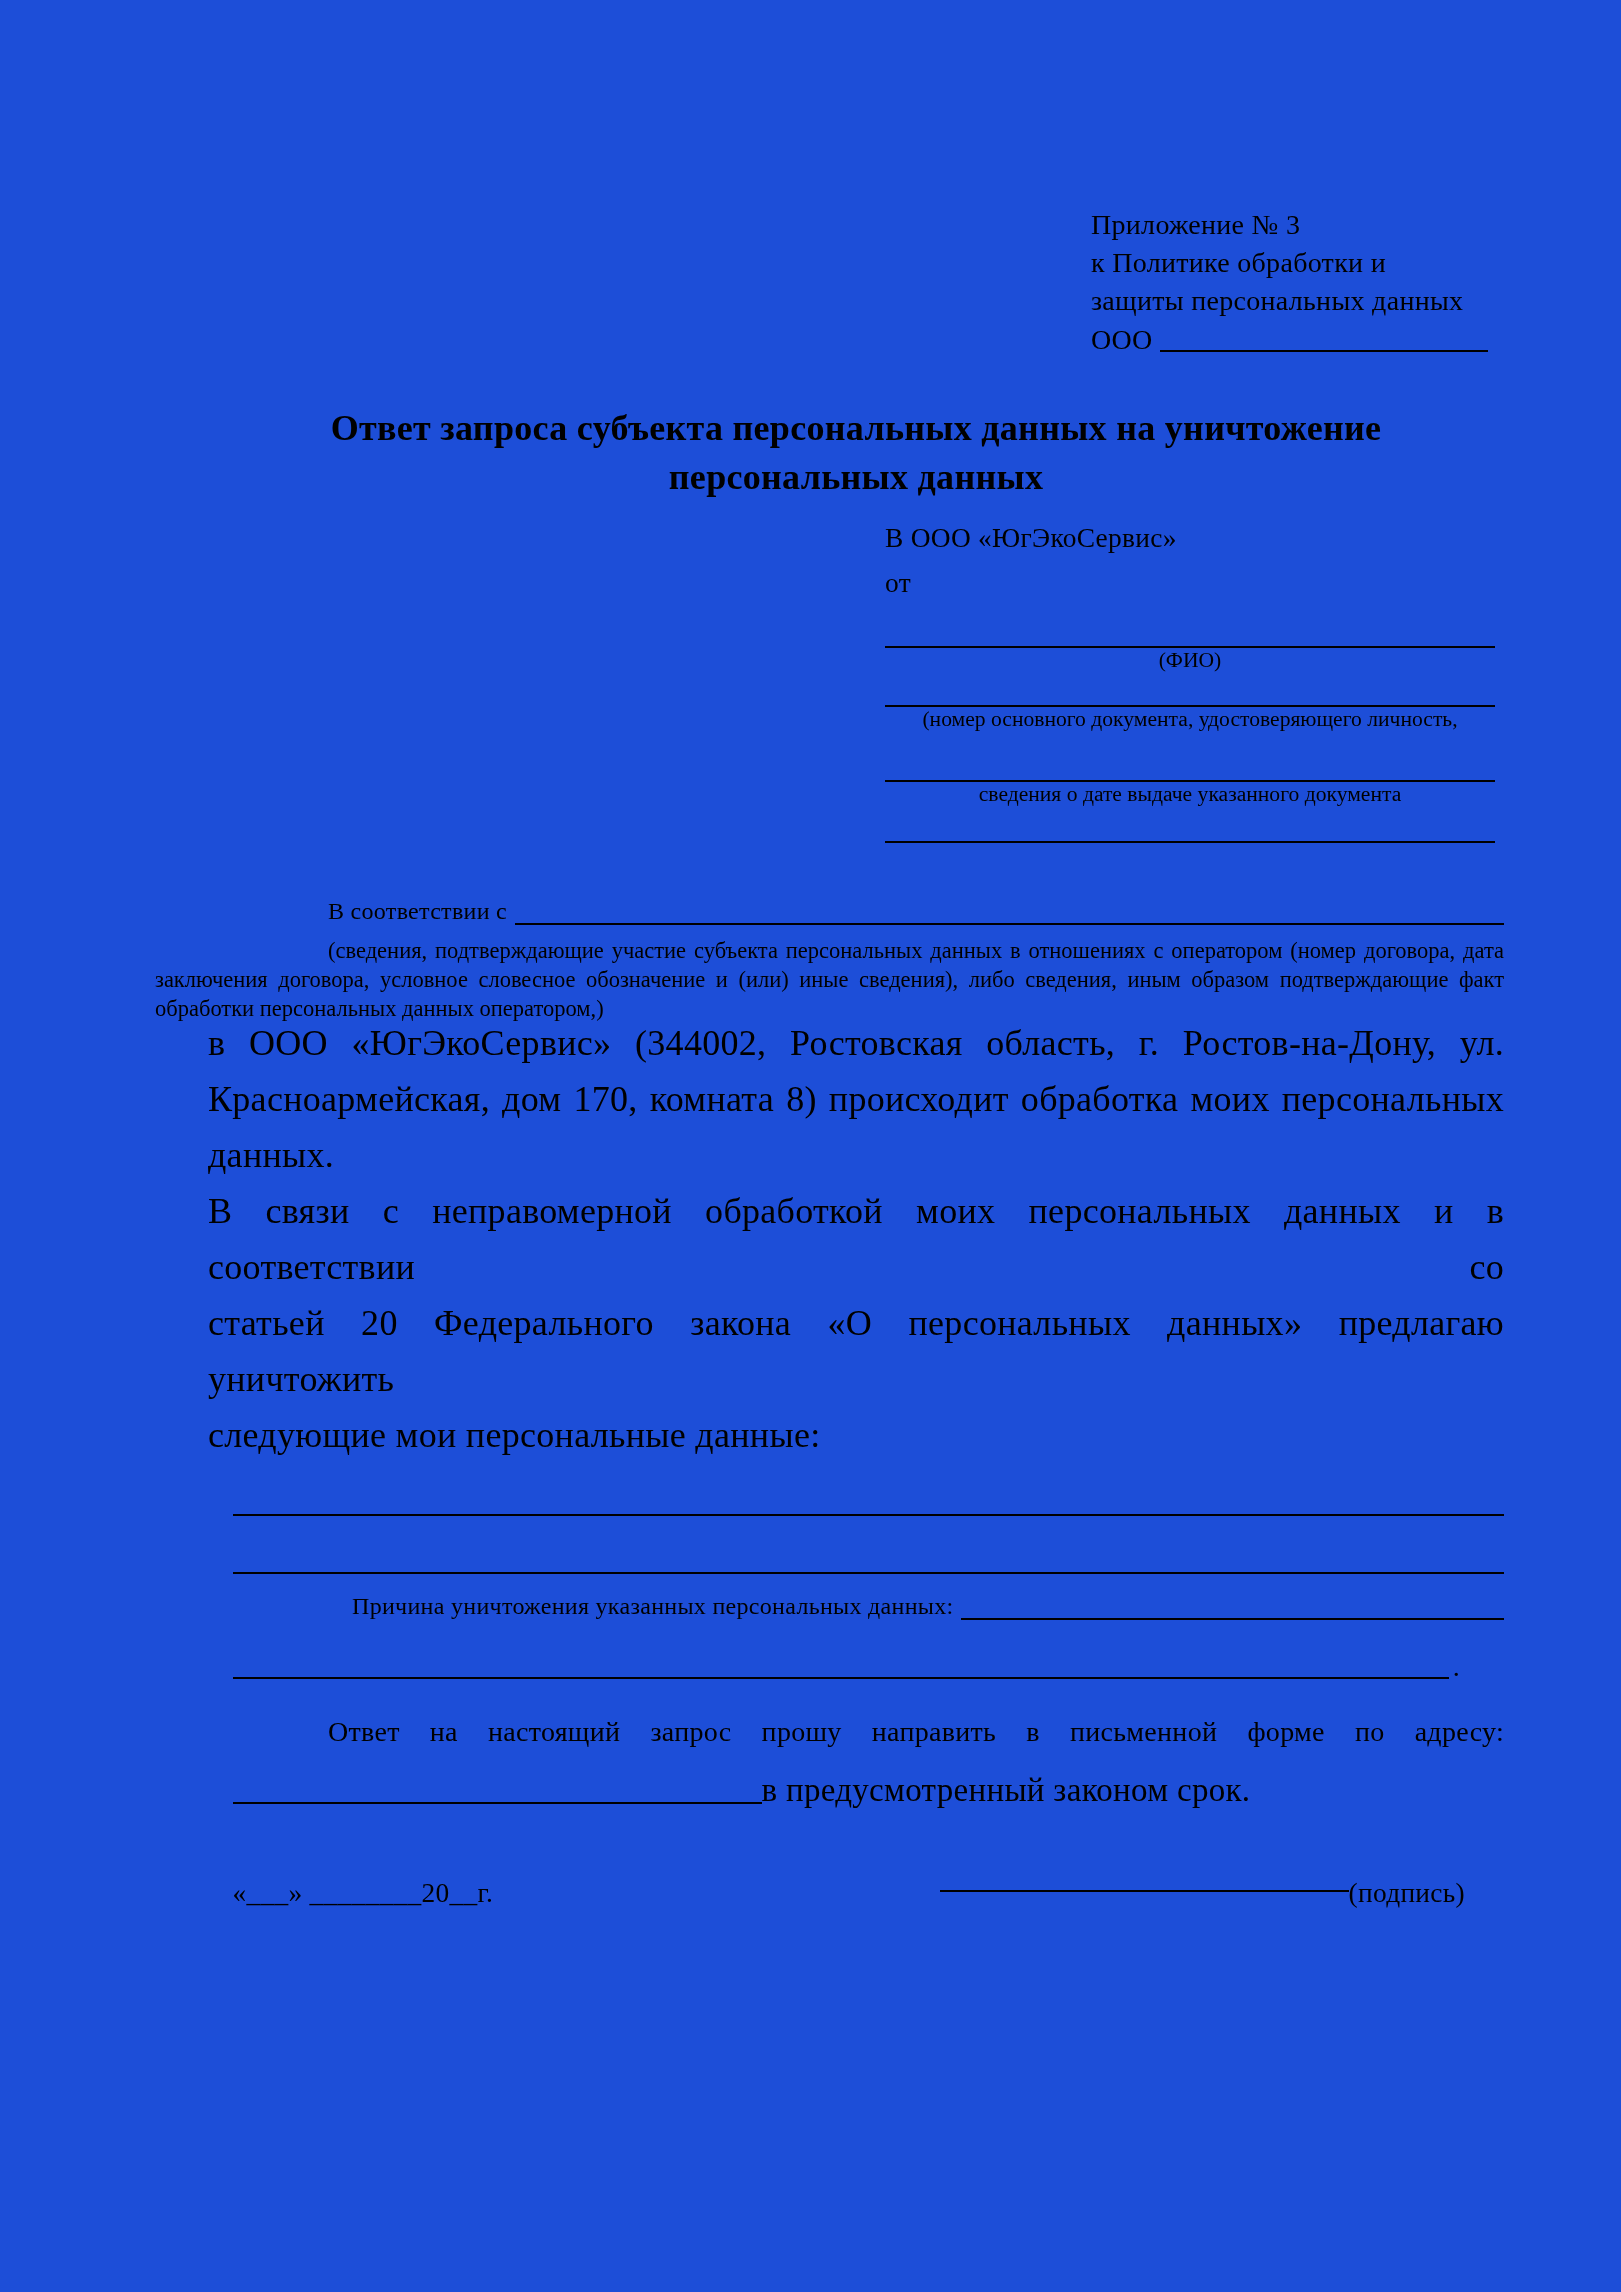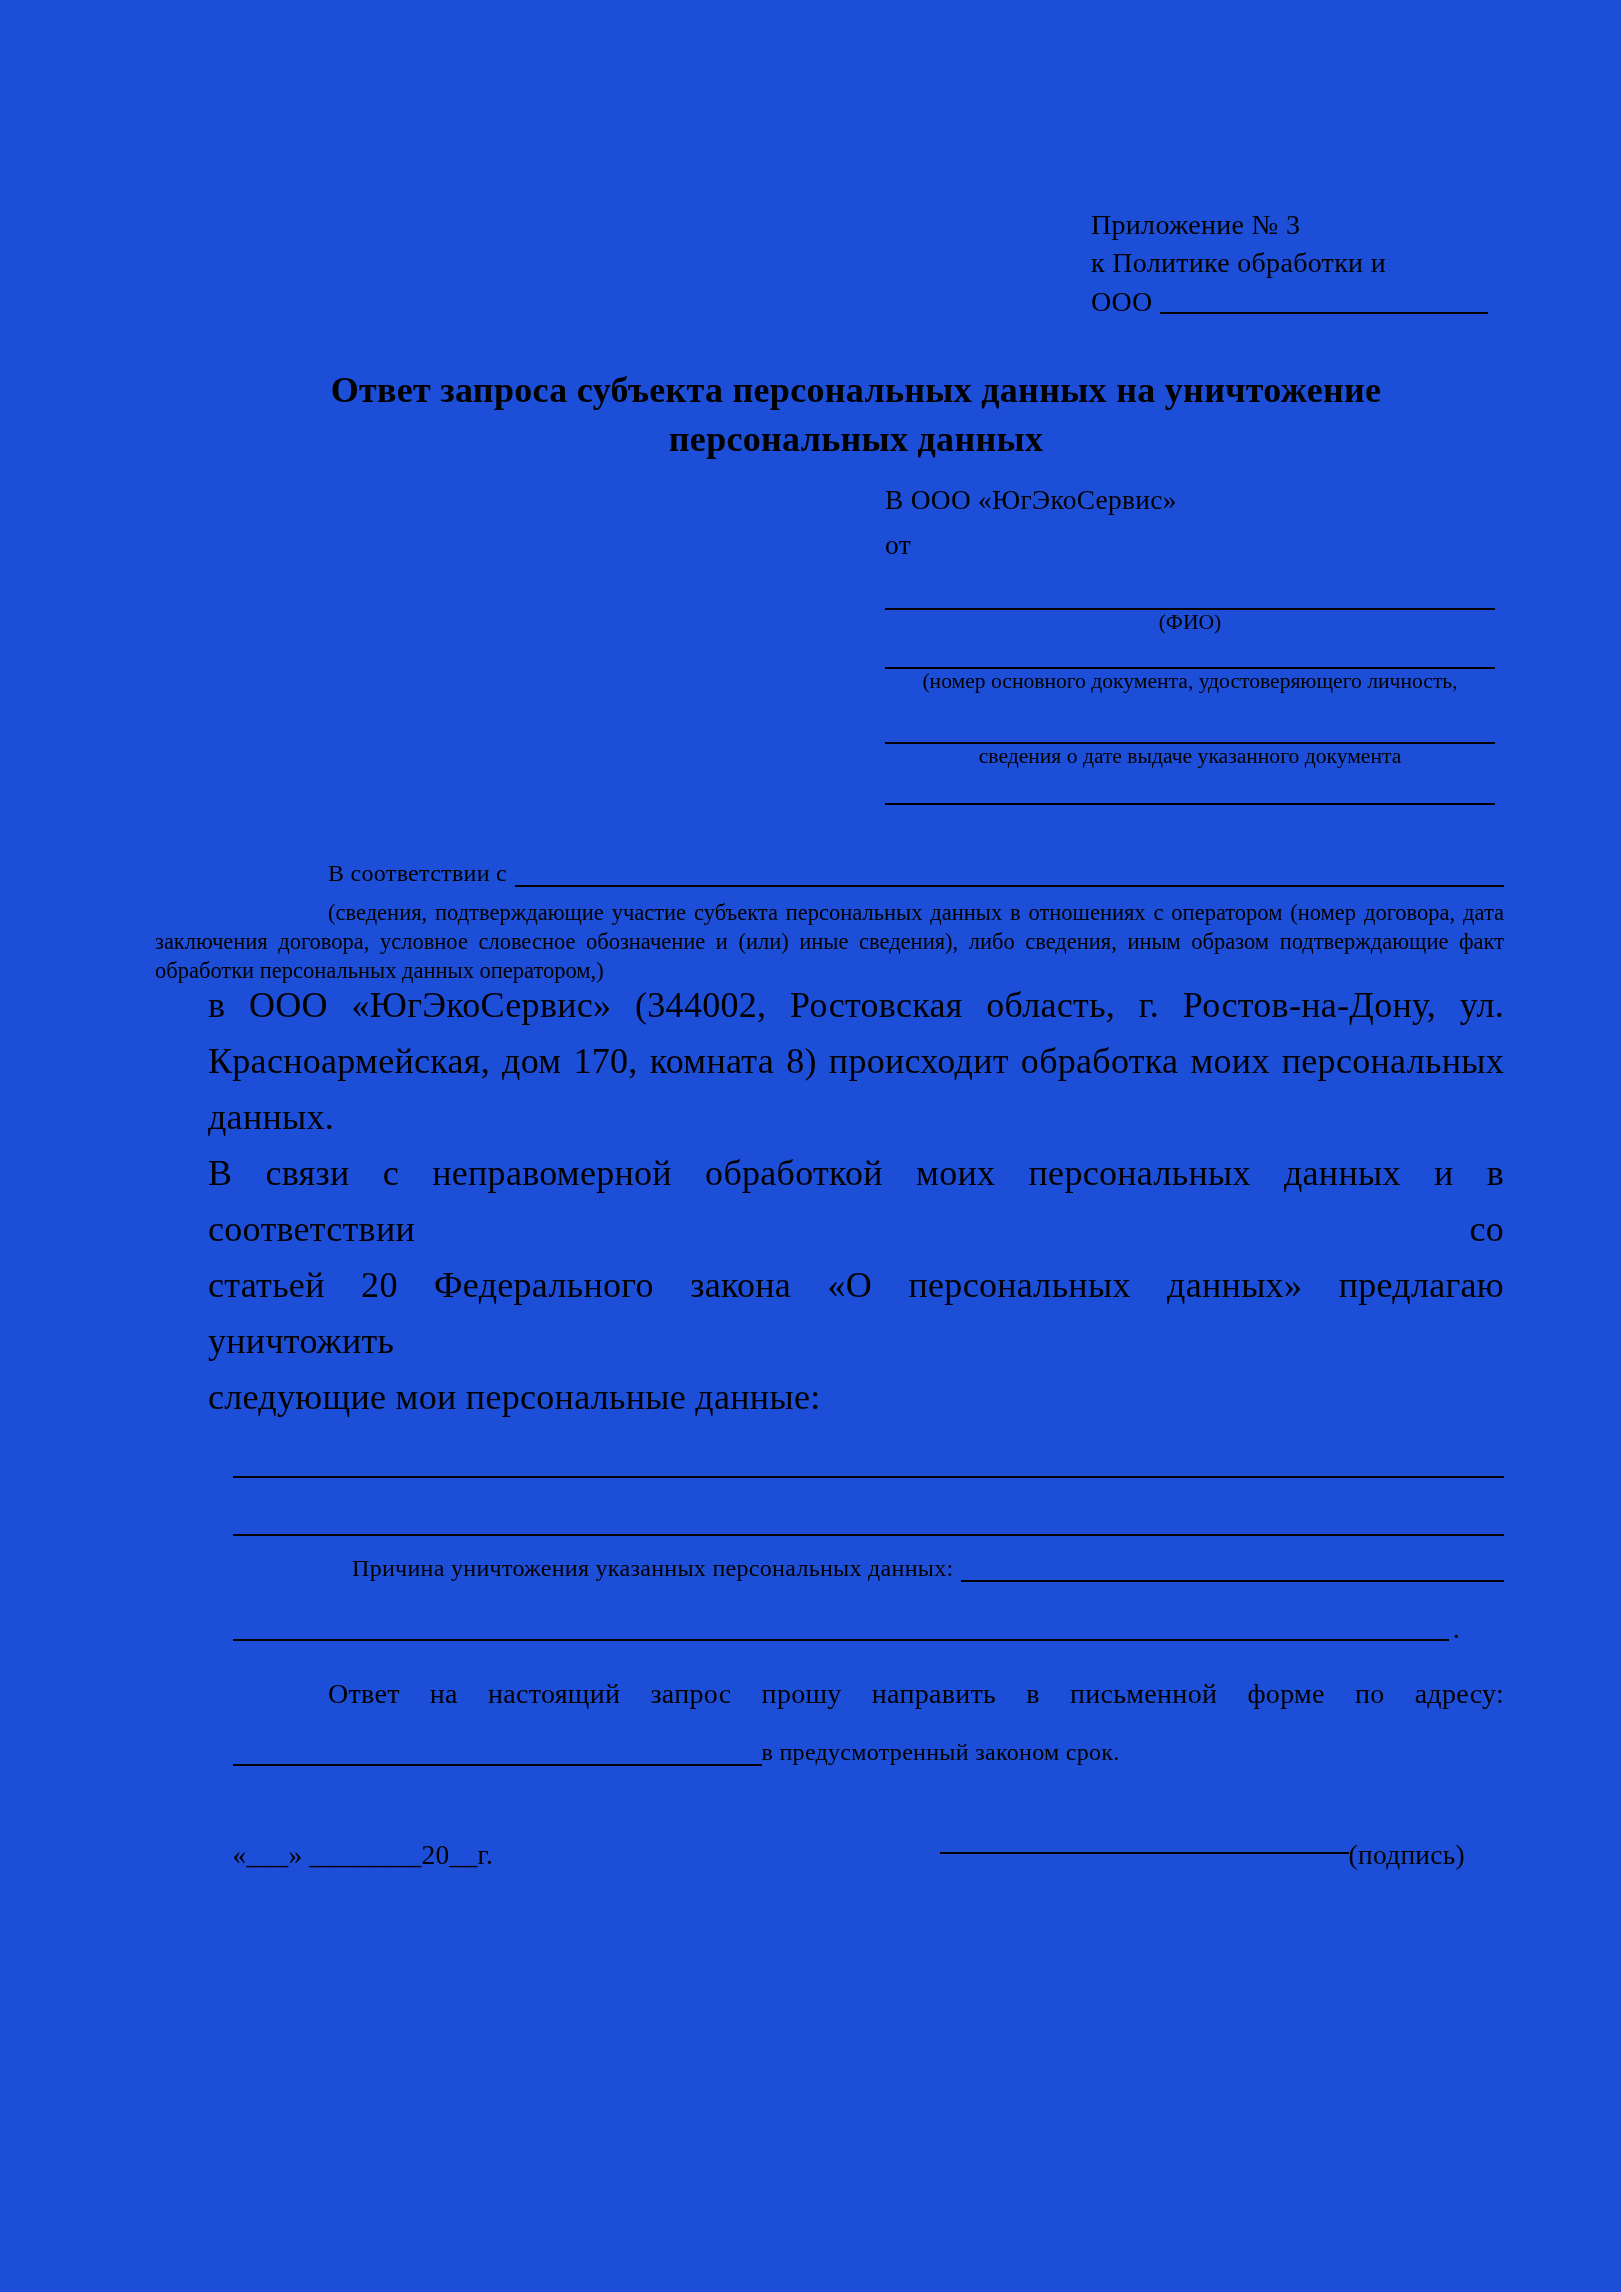--- a/index.html
+++ b/index.html
@@ -112,21 +112,21 @@
     margin-top: 25.5px;
     font-size: 28px;
     line-height: 41px;
     text-indent: 120px;
     text-align: justify;
     text-align-last: justify;
   }
   .answer2 {
     margin-top: 17.6px;
     margin-left: 24.5px;
-    font-size: 24px;
+    font-size: 33px;
     line-height: 41px;
     display: flex;
     align-items: flex-end;
   }
   .address-blank {
     width: 529px;
     border-bottom: 2px solid #000;
     height: 1px;
     align-self: flex-end;
     margin-bottom: 6.9px;
@@ -150,20 +150,21 @@
   }
 </style>
 </head>
 <body>
 
 <div class="page">
 
   <div class="appendix">
     <div>Приложение № 3</div>
     <div>к Политике обработки и</div>
+    <div>защиты персональных данных</div>
     <div class="appendix-row">
       <span>ООО</span>
       <span class="fill"></span>
     </div>
   </div>
 
   <div class="title">
     <div>Ответ запроса субъекта персональных данных на уничтожение</div>
     <div>персональных данных</div>
   </div>

